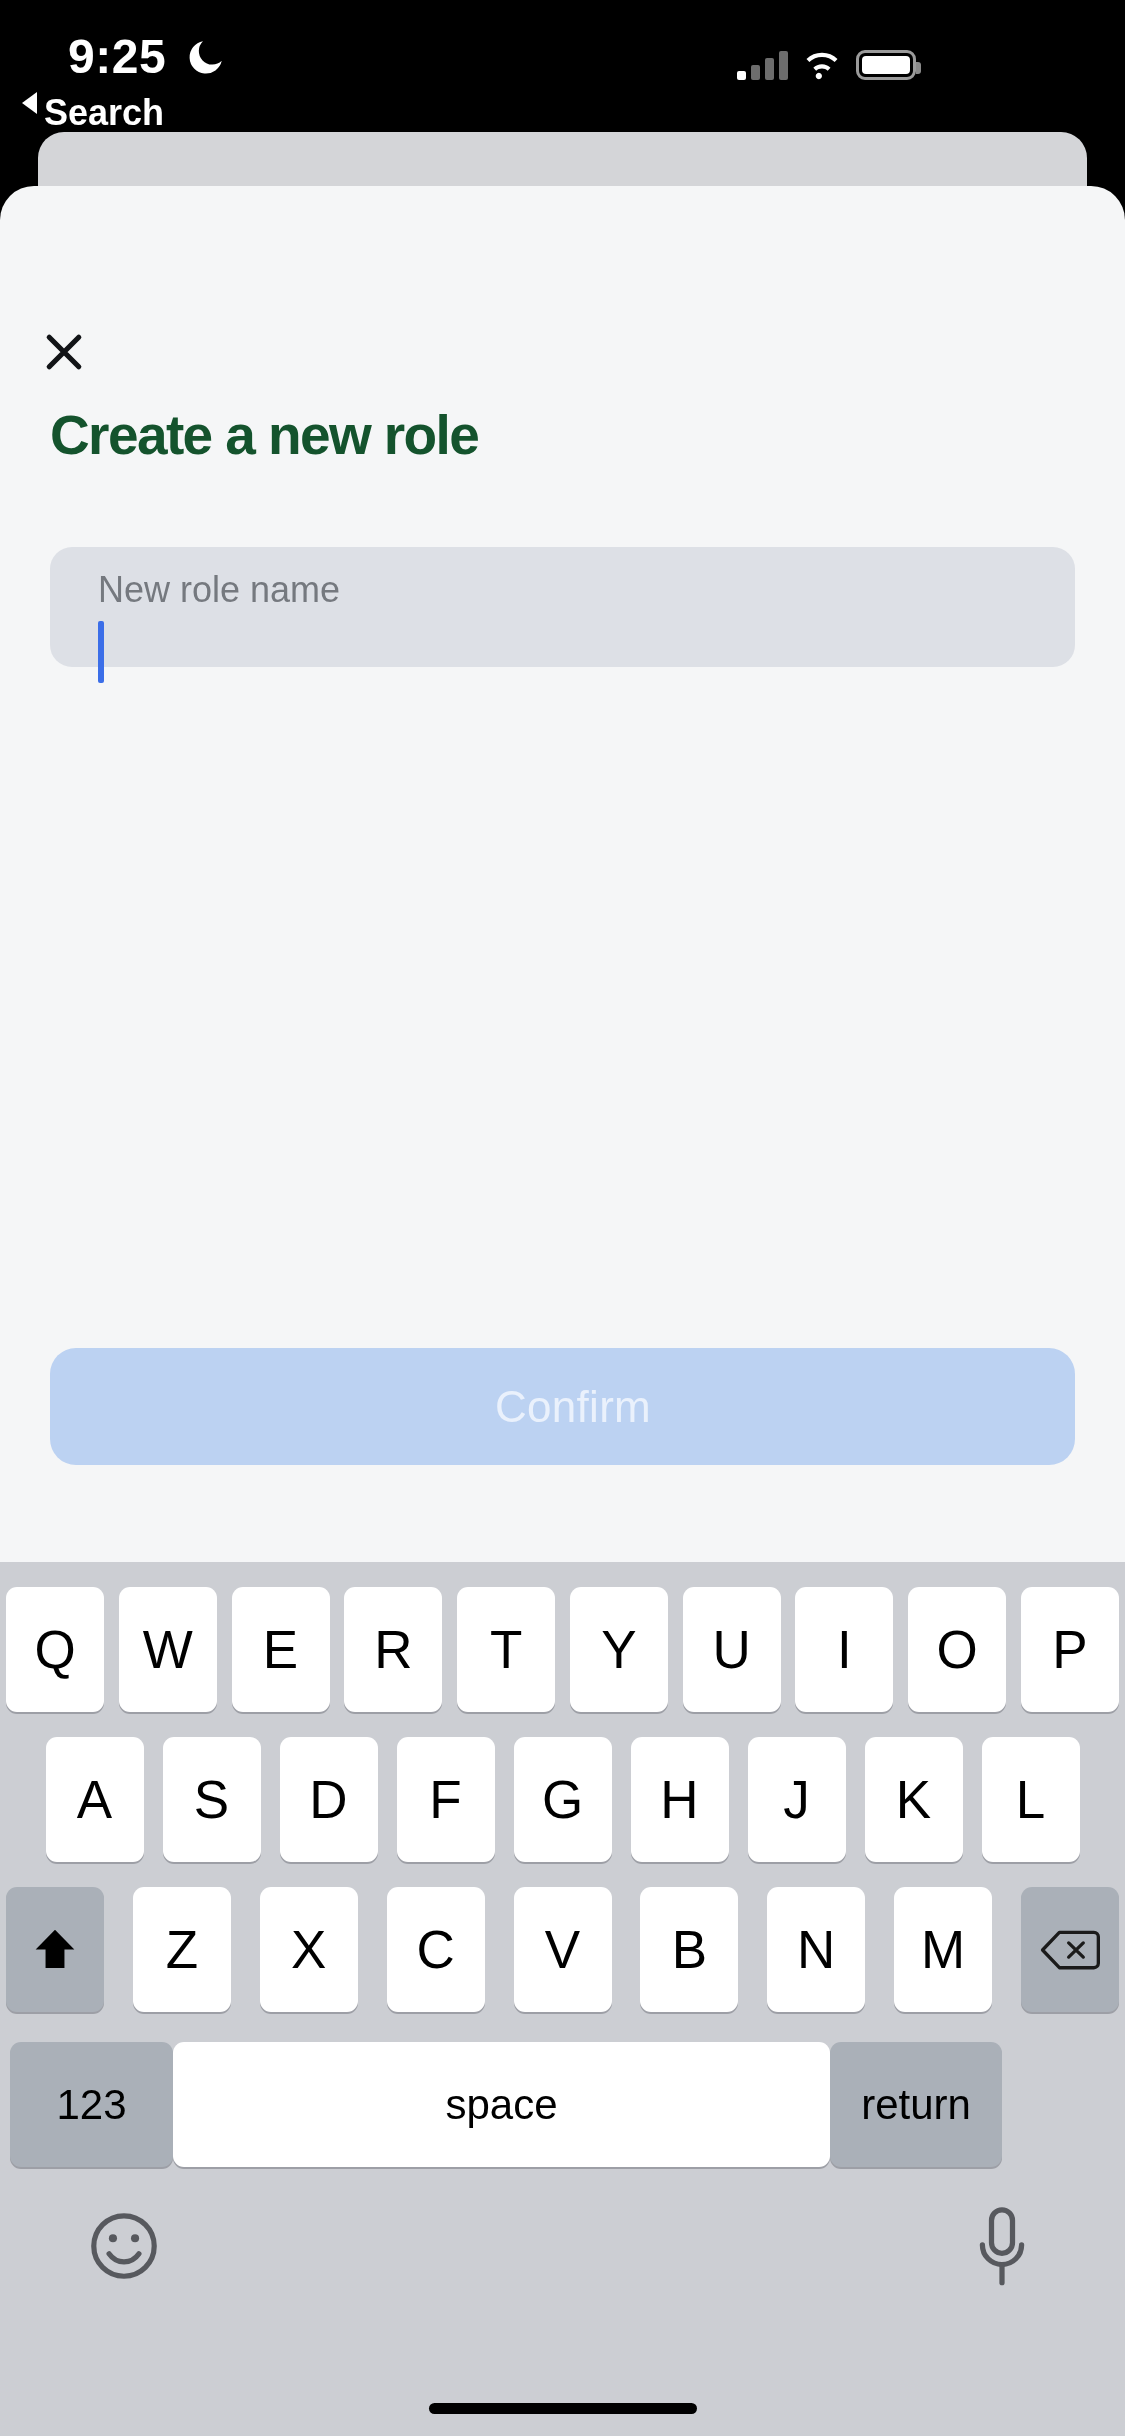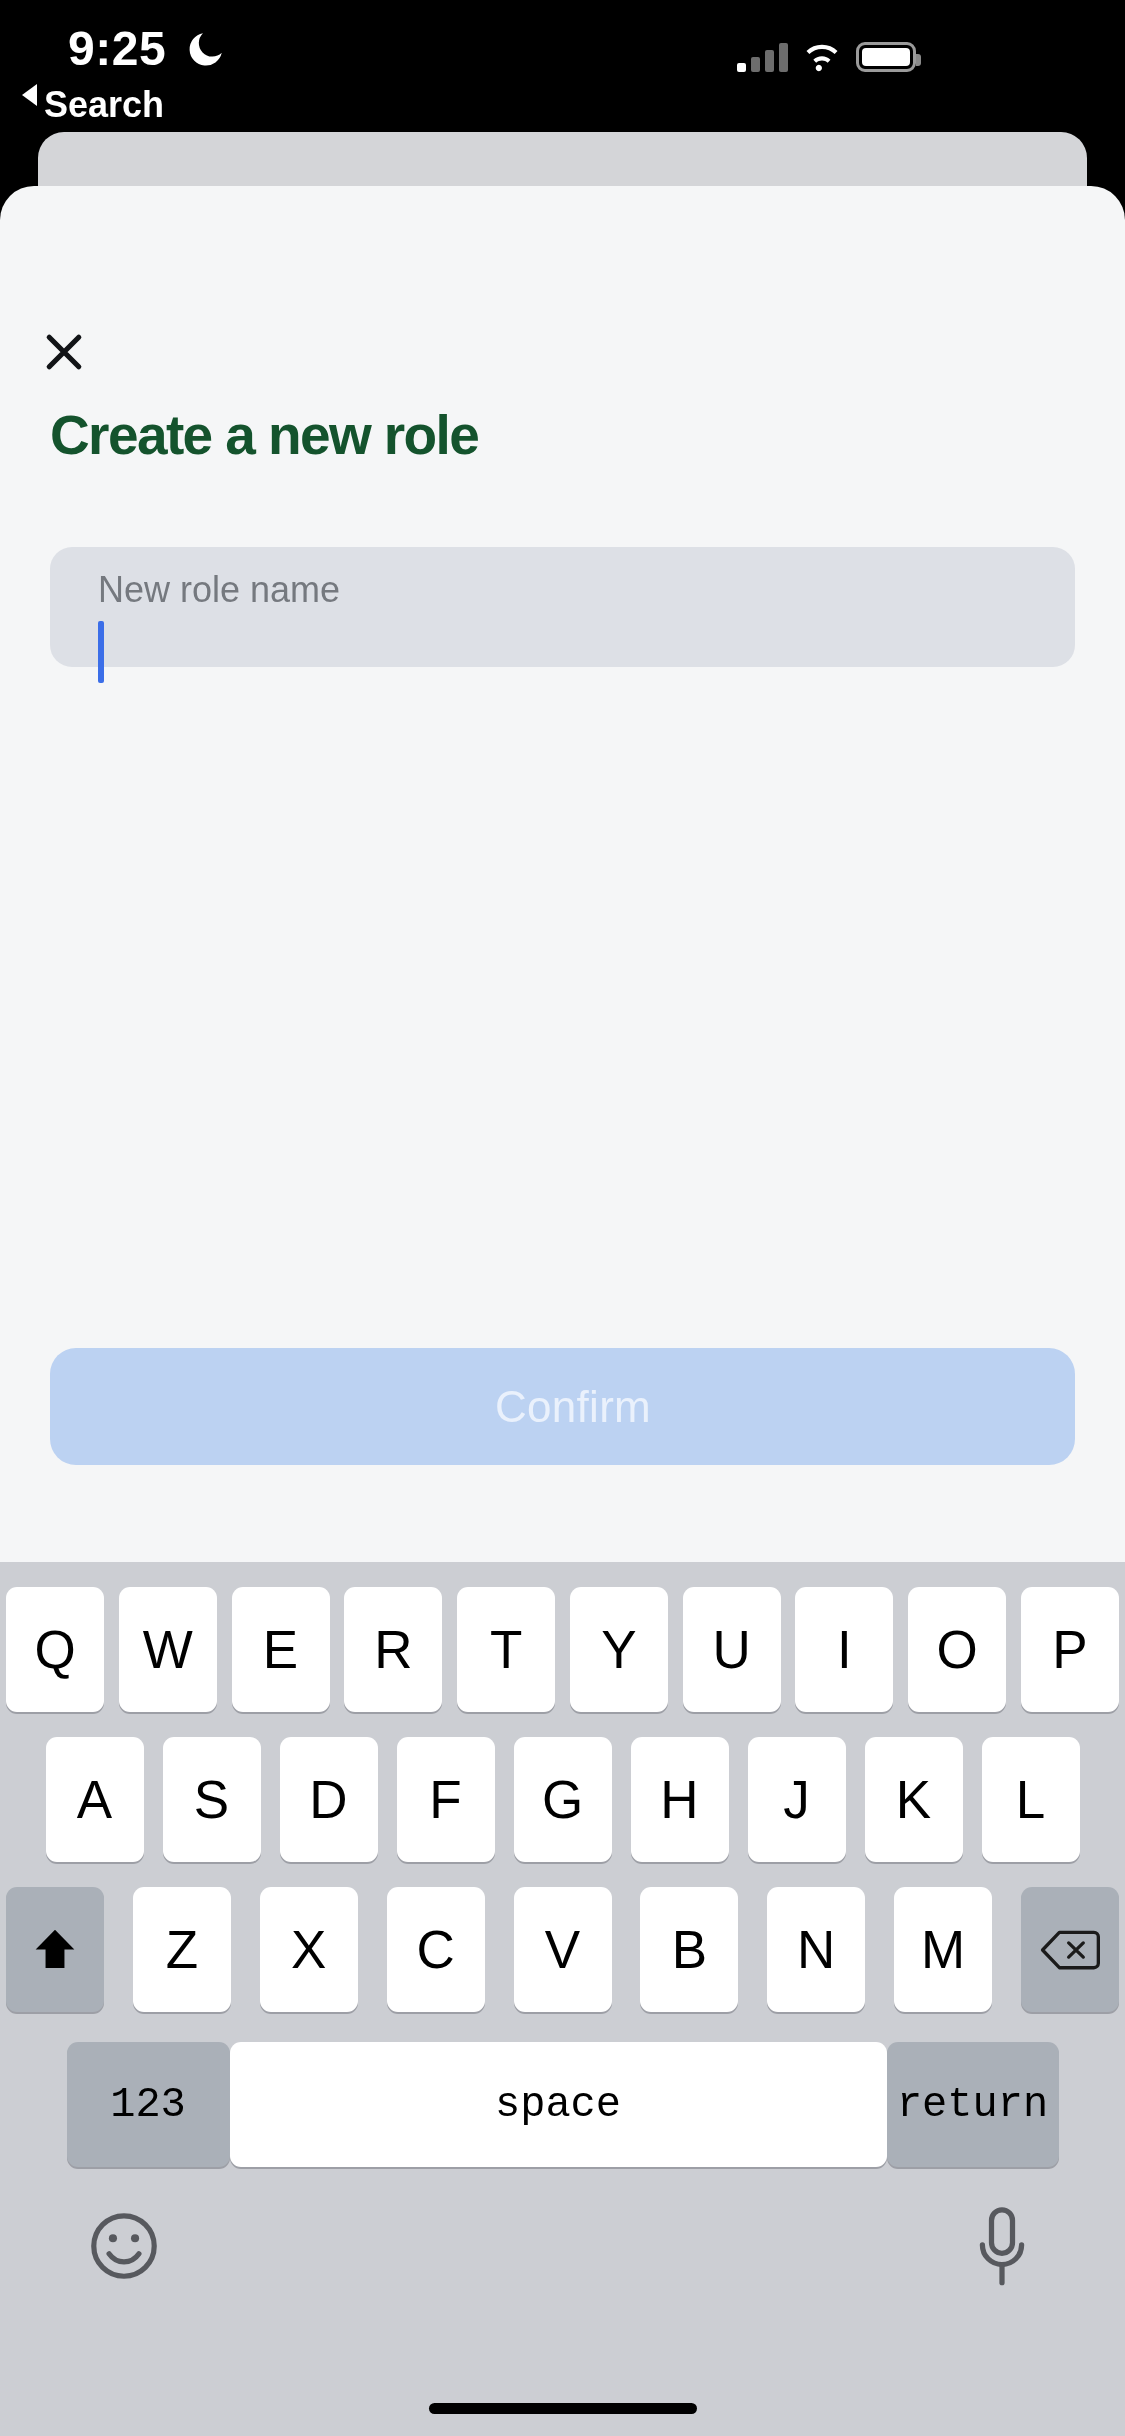--- a/index.html
+++ b/index.html
@@ -7,21 +7,21 @@
   body {
     background:#000;
     font-family:"Liberation Sans", sans-serif;
     -webkit-font-smoothing:antialiased;
     overflow:hidden;
     position:relative;
   }
 
   
   .statusbar{
-    position:absolute; top:0; left:0; width:968px; height:132px;
+    position:absolute; top:8px; left:0; width:968px; height:132px;
     background:#000; color:#fff; z-index:40;
   }
   .sb-time{
     position:absolute; left:68px; top:22px;
     font-size:48px; font-weight:600; letter-spacing:0.5px; line-height:54px;
   }
   .sb-moon{
     position:absolute; left:185px; top:28px; width:42px; height:42px;
   }
   .sb-back{
@@ -106,21 +106,21 @@
 
   
   .keyboard{
     position:absolute; top:1562px; left:0; width:1125px; height:874px;
     background:#ccced3; z-index:55;
   }
   .krow{ position:absolute; left:0; width:1125px; display:flex; }
   .krow.r1{ top:25px; justify-content:space-between; padding:0 6px; }
   .krow.r2{ top:175px; justify-content:center; gap:19px; }
   .krow.r3{ top:325px; justify-content:space-between; padding:0 6px; }
-  .krow.r4{ top:475px; justify-content:center; padding:5px 10px;font-family:Liberation Mono, monospace; }
+  .krow.r4{ top:475px; justify-content:flex-start; padding:5px 10px; }
   .key{
     background:#fff; border-radius:11px; height:125px;
     display:flex; align-items:center; justify-content:center;
     font-size:53px; color:#000; font-weight:400;
     box-shadow:0 2px 0 rgba(100,103,110,.45);
     cursor:pointer; user-select:none;
   }
   .krow.r1 .key{ width:98px; }
   .krow.r2 .key{ width:98px; }
   .krow.r3 .key{ width:98px; }

